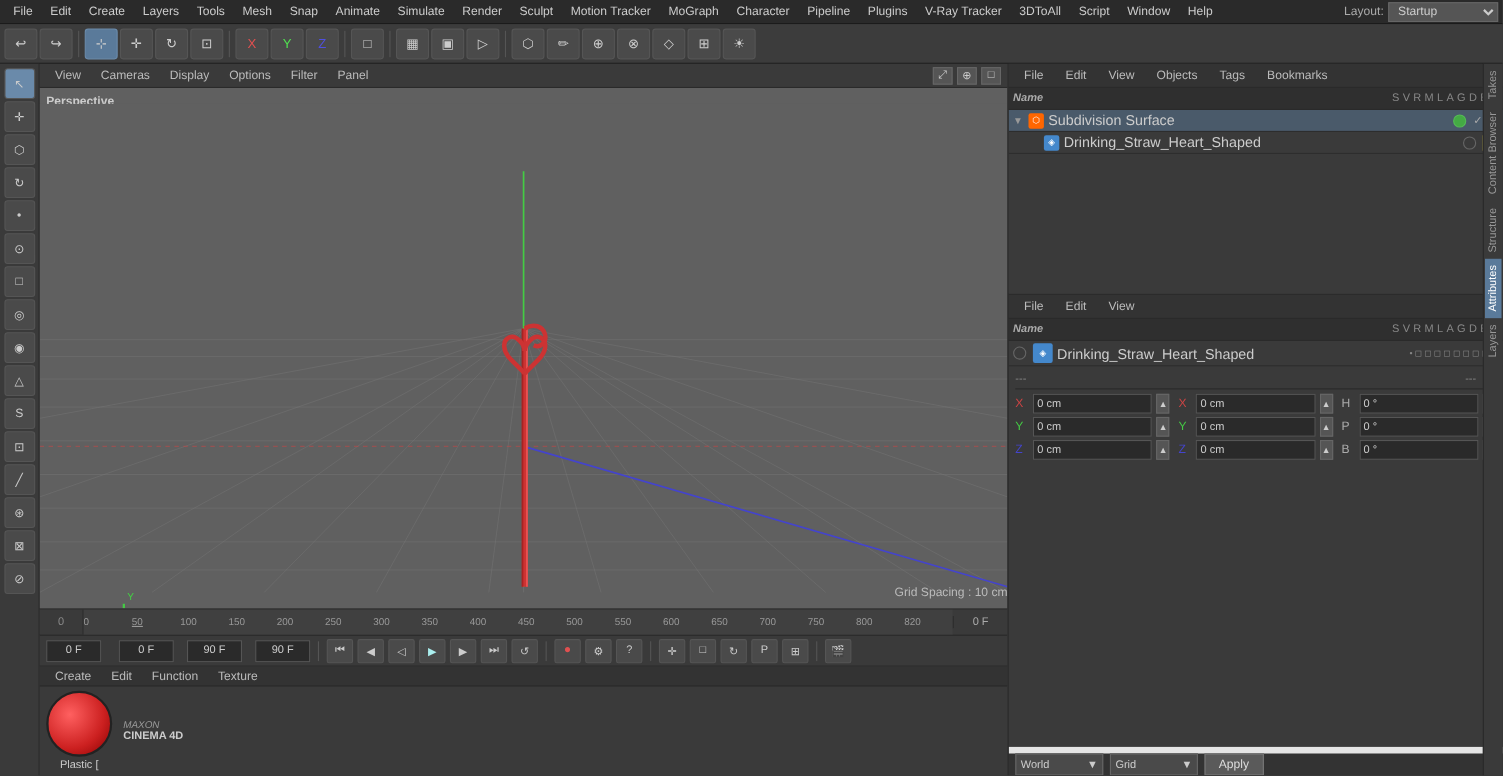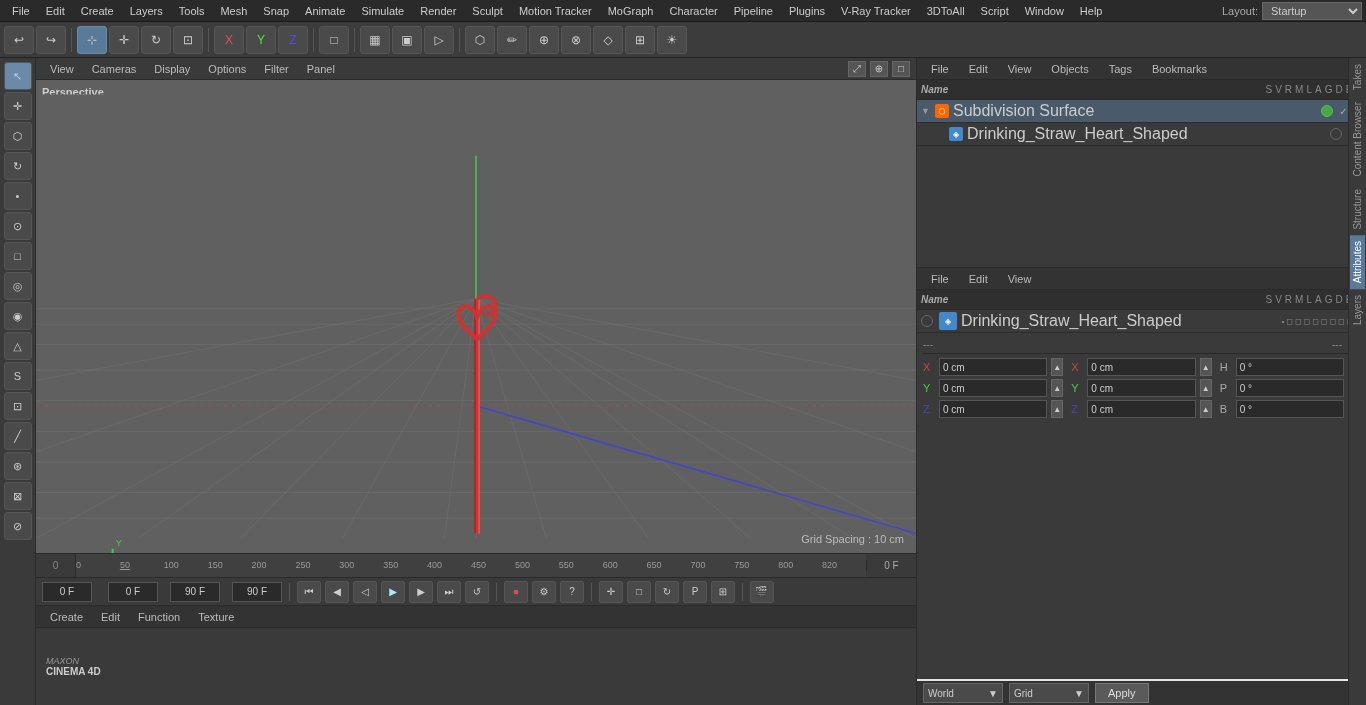--- a/index.html
+++ b/index.html
@@ -162,21 +162,21 @@
       position: absolute;
       top: 6px;
       left: 6px;
       color: #ccc;
       font-size: 11px;
       font-weight: bold;
     }
     .grid-spacing-label {
       position: absolute;
       bottom: 8px;
-      right: 12px;
+      right: 0;
       color: #bbb;
       font-size: 11px;
     }
 
     
     .timeline {
       height: 24px;
       background: #3a3a3a;
       border-top: 1px solid #2a2a2a;
       display: flex;
@@ -345,21 +345,21 @@
       background: #ff6600;
       border-radius: 2px;
       flex-shrink: 0;
       display: flex;
       align-items: center;
       justify-content: center;
       font-size: 8px;
       color: white;
     }
     .obj-icon.blue { background: #4488cc; }
-    .obj-name { flex: 1; font-size: 16px; color: #ccc; }
+    .obj-name { flex: 1; font-size: 13px; color: #ccc; }
     .obj-dot {
       width: 12px;
       height: 12px;
       border-radius: 50%;
       border: 1px solid #666;
       margin-right: 2px;
     }
     .obj-dot.green { background: #44aa44; border-color: #55bb55; }
     .obj-check { color: #aaa; font-size: 10px; }
     .obj-square {
@@ -408,21 +408,21 @@
       align-items: center;
       justify-content: center;
       font-size: 8px;
       cursor: pointer;
       flex-shrink: 0;
     }
 
     .coord-bottom-bar {
       height: 26px;
       background: #333;
-      border-top: 2px solid #e5e5e5;
+      border-top: 6px solid #e5e5e5;
       display: flex;
       align-items: center;
       padding: 0 6px;
       gap: 6px;
       flex-shrink: 0;
     }
     .coord-dropdown {
       background: #4a4a4a;
       border: 1px solid #666;
       color: #ccc;
@@ -706,20 +706,24 @@
     </div>
 
     <div class="bottom-panel">
       <div class="bottom-panel-menu">
         <div class="viewport-menu-item">Create</div>
         <div class="viewport-menu-item">Edit</div>
         <div class="viewport-menu-item">Function</div>
         <div class="viewport-menu-item">Texture</div>
       </div>
       <div class="bottom-panel-content">
+        <div style="display:flex; flex-direction:column; align-items:center;">
+          <div class="material-sphere"></div>
+          <div class="material-label">Plastic [</div>
+        </div>
         <div class="cinema4d-logo">
           <span class="logo-maxon">MAXON</span>
           <span class="logo-cinema">CINEMA 4D</span>
         </div>
       </div>
     </div>
 
   </div>
 
   <div class="right-panel" style="position:relative;">

